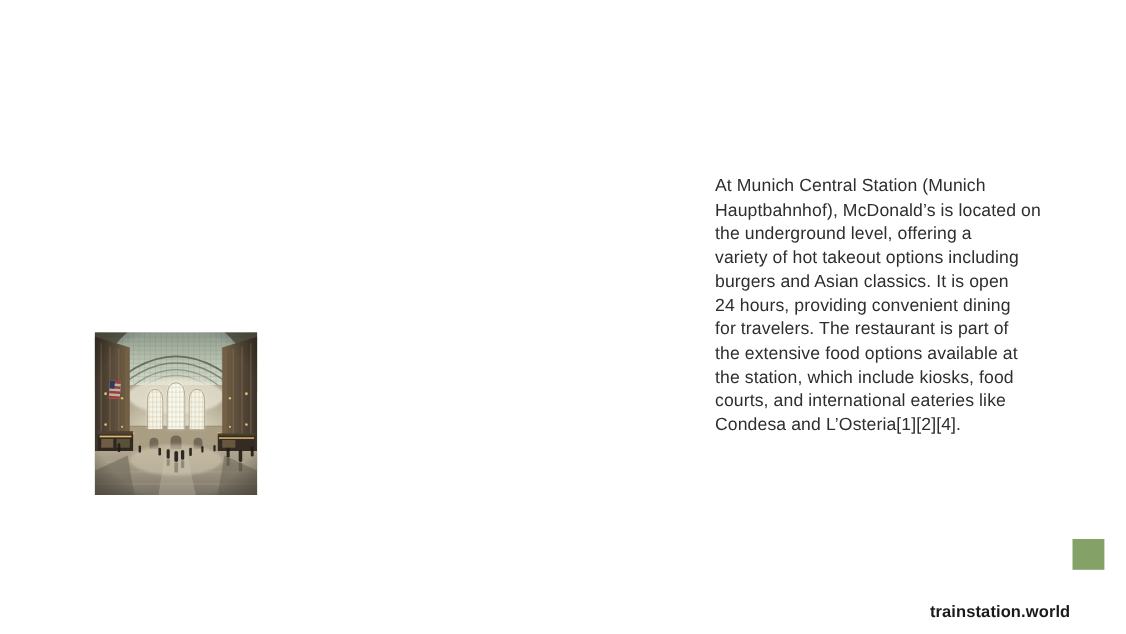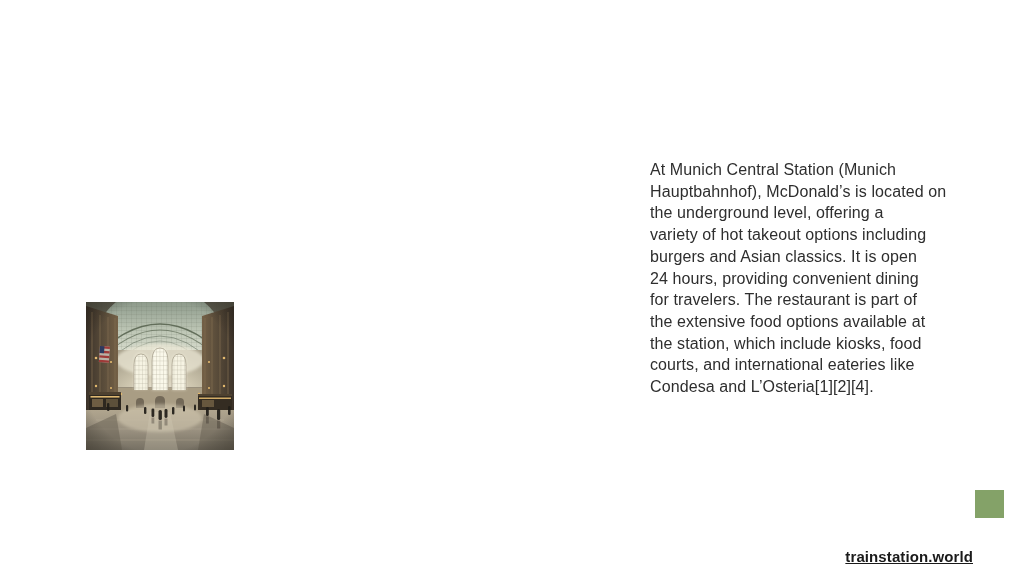--- a/index.html
+++ b/index.html
@@ -41,21 +41,20 @@
     background: #84a268;
   }
   .site-brand {
     position: absolute;
     top: 548px;
     right: 31px;
     font-size: 15px;
     font-weight: 700;
     letter-spacing: 0.1px;
     color: #1a1a1a;
-    text-decoration: underline;
   }
 </style>
 </head>
 <body>
 
 <div class="slide">
 
   <figure class="station-photo" role="img" aria-label="Interior of a grand train station concourse: vaulted glass lattice ceiling, three tall arched windows glowing with daylight, stone walls, an American flag, kiosks and silhouetted travelers on a reflective floor">
     <svg width="148" height="148" viewBox="0 0 148 148">
       <defs>

